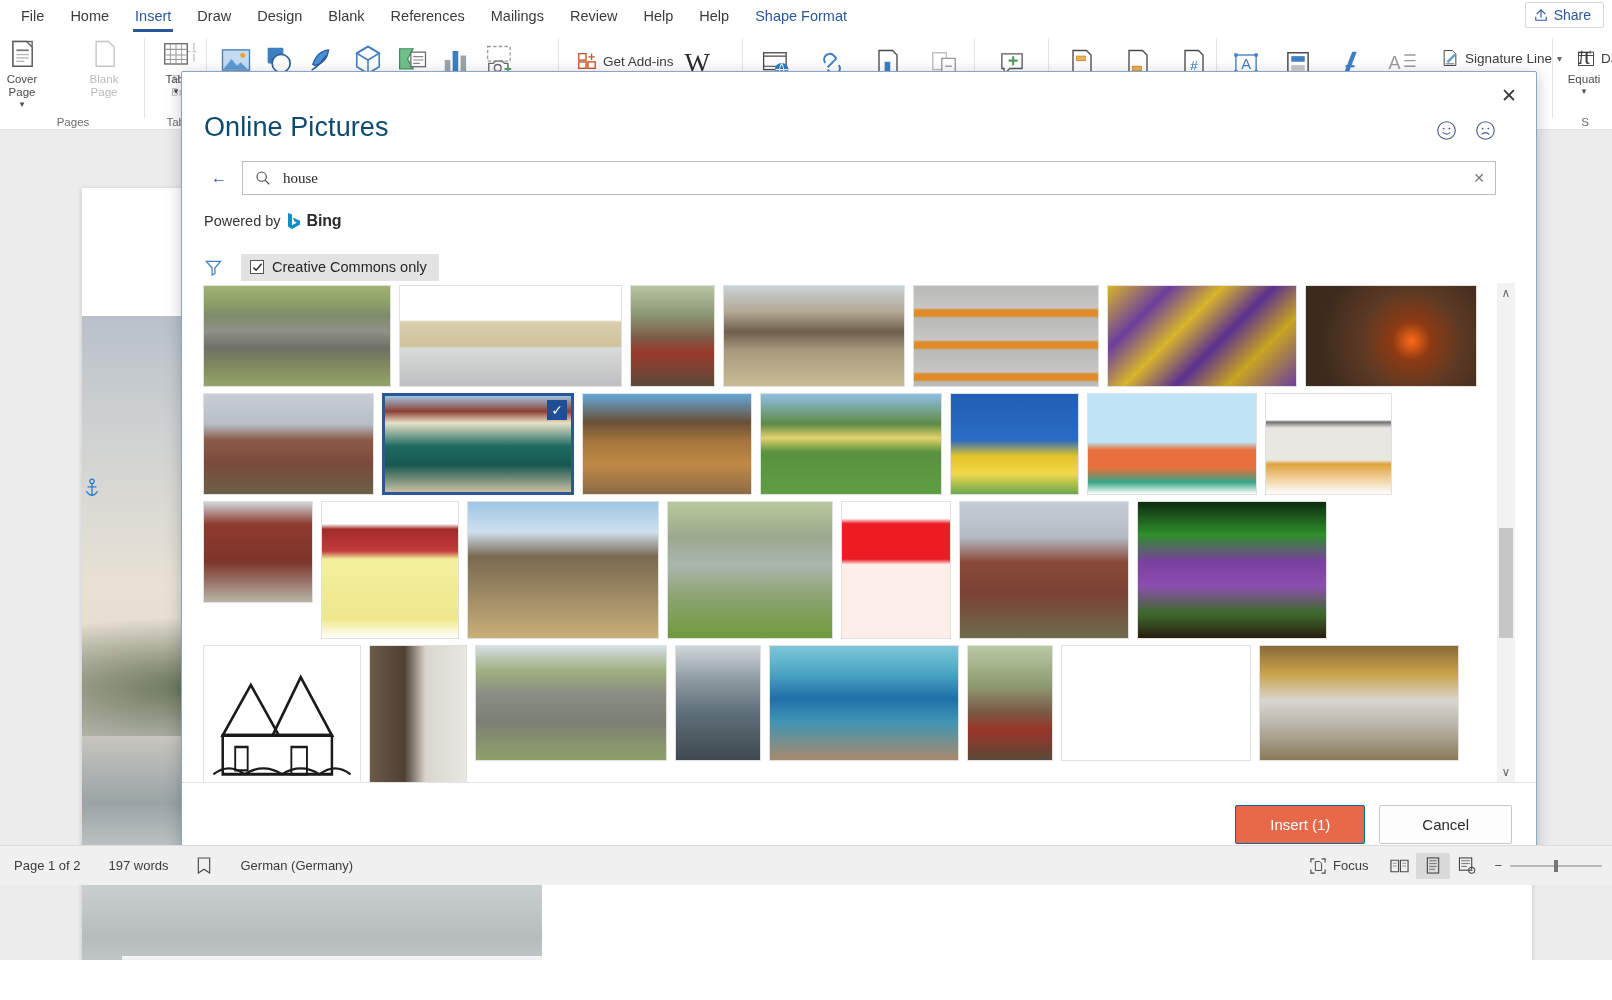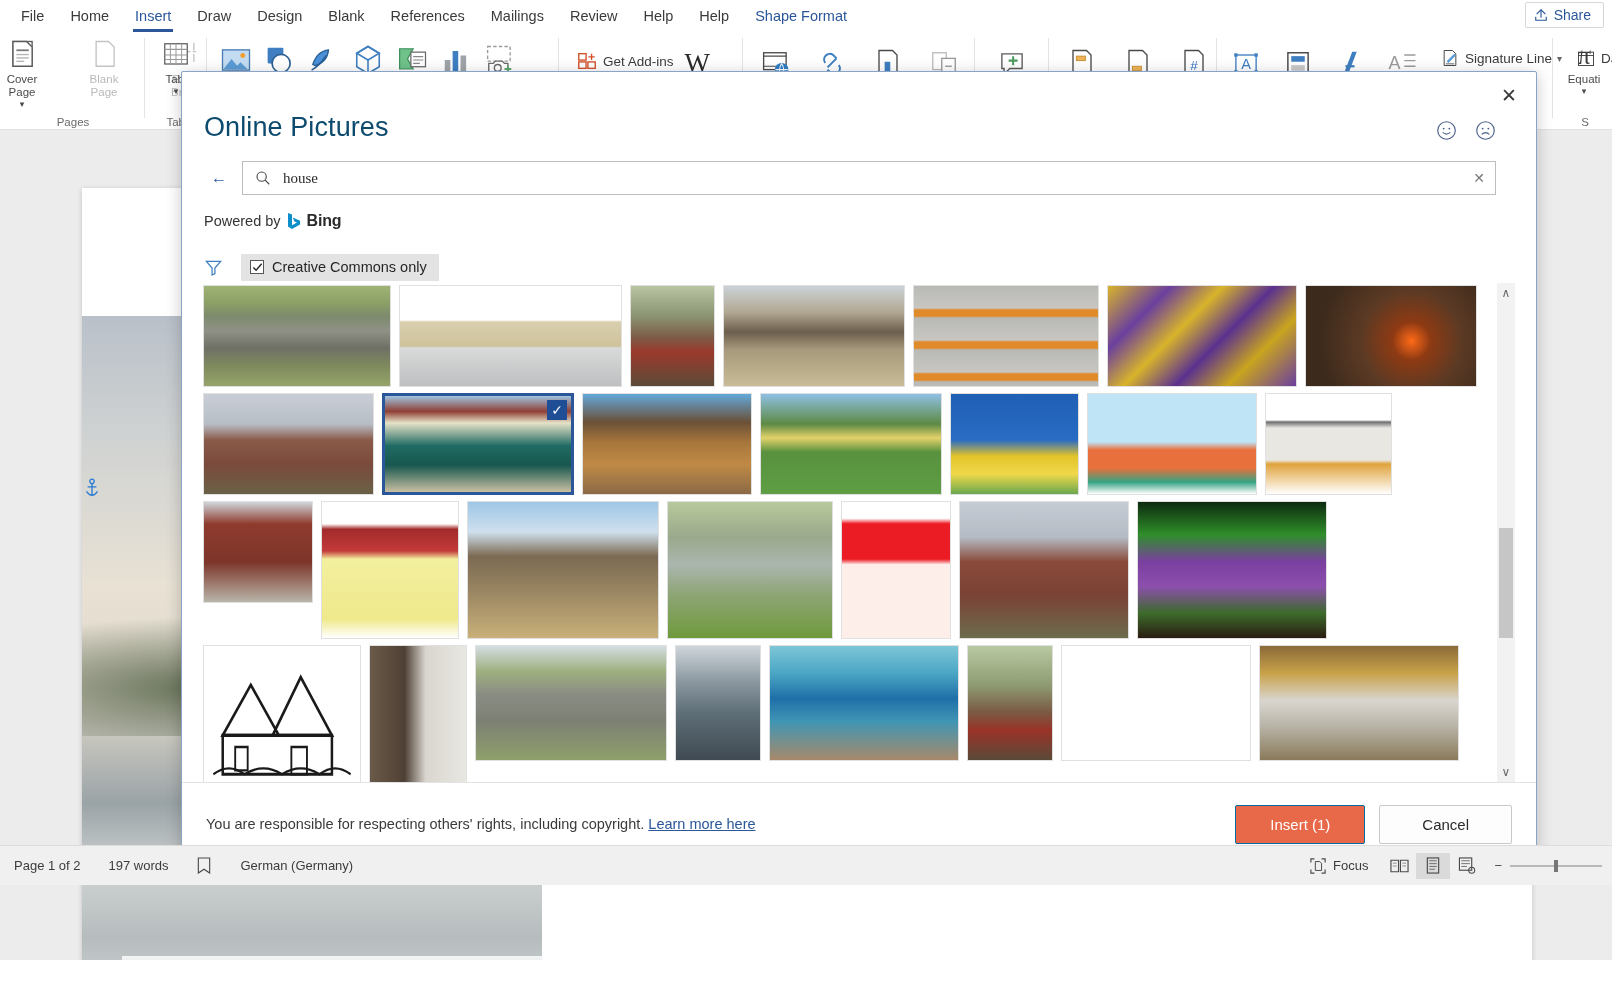--- a/index.html
+++ b/index.html
@@ -641,24 +641,20 @@
       </div>
 
       <div class="vscroll">
         <div class="vs-arrow">∧</div>
         <div class="vs-thumb"></div>
         <div class="vs-arrow" style="position:absolute;bottom:0;left:0;right:0;">∨</div>
       </div>
     </div>
 
     <div class="dlg-footer">
-      <div class="legal">
-        <span>You are responsible for respecting others' rights, including copyright.</span>
-        <a href="#">Learn more here</a>
-      </div>
       <div class="footer-btns">
         <button class="btn-insert">Insert (1)</button>
         <button class="btn-cancel">Cancel</button>
       </div>
     </div>
   </div>
 
   <div class="statusbar">
     <div class="sb-item">Page 1 of 2</div>
     <div class="sb-item">197 words</div>

